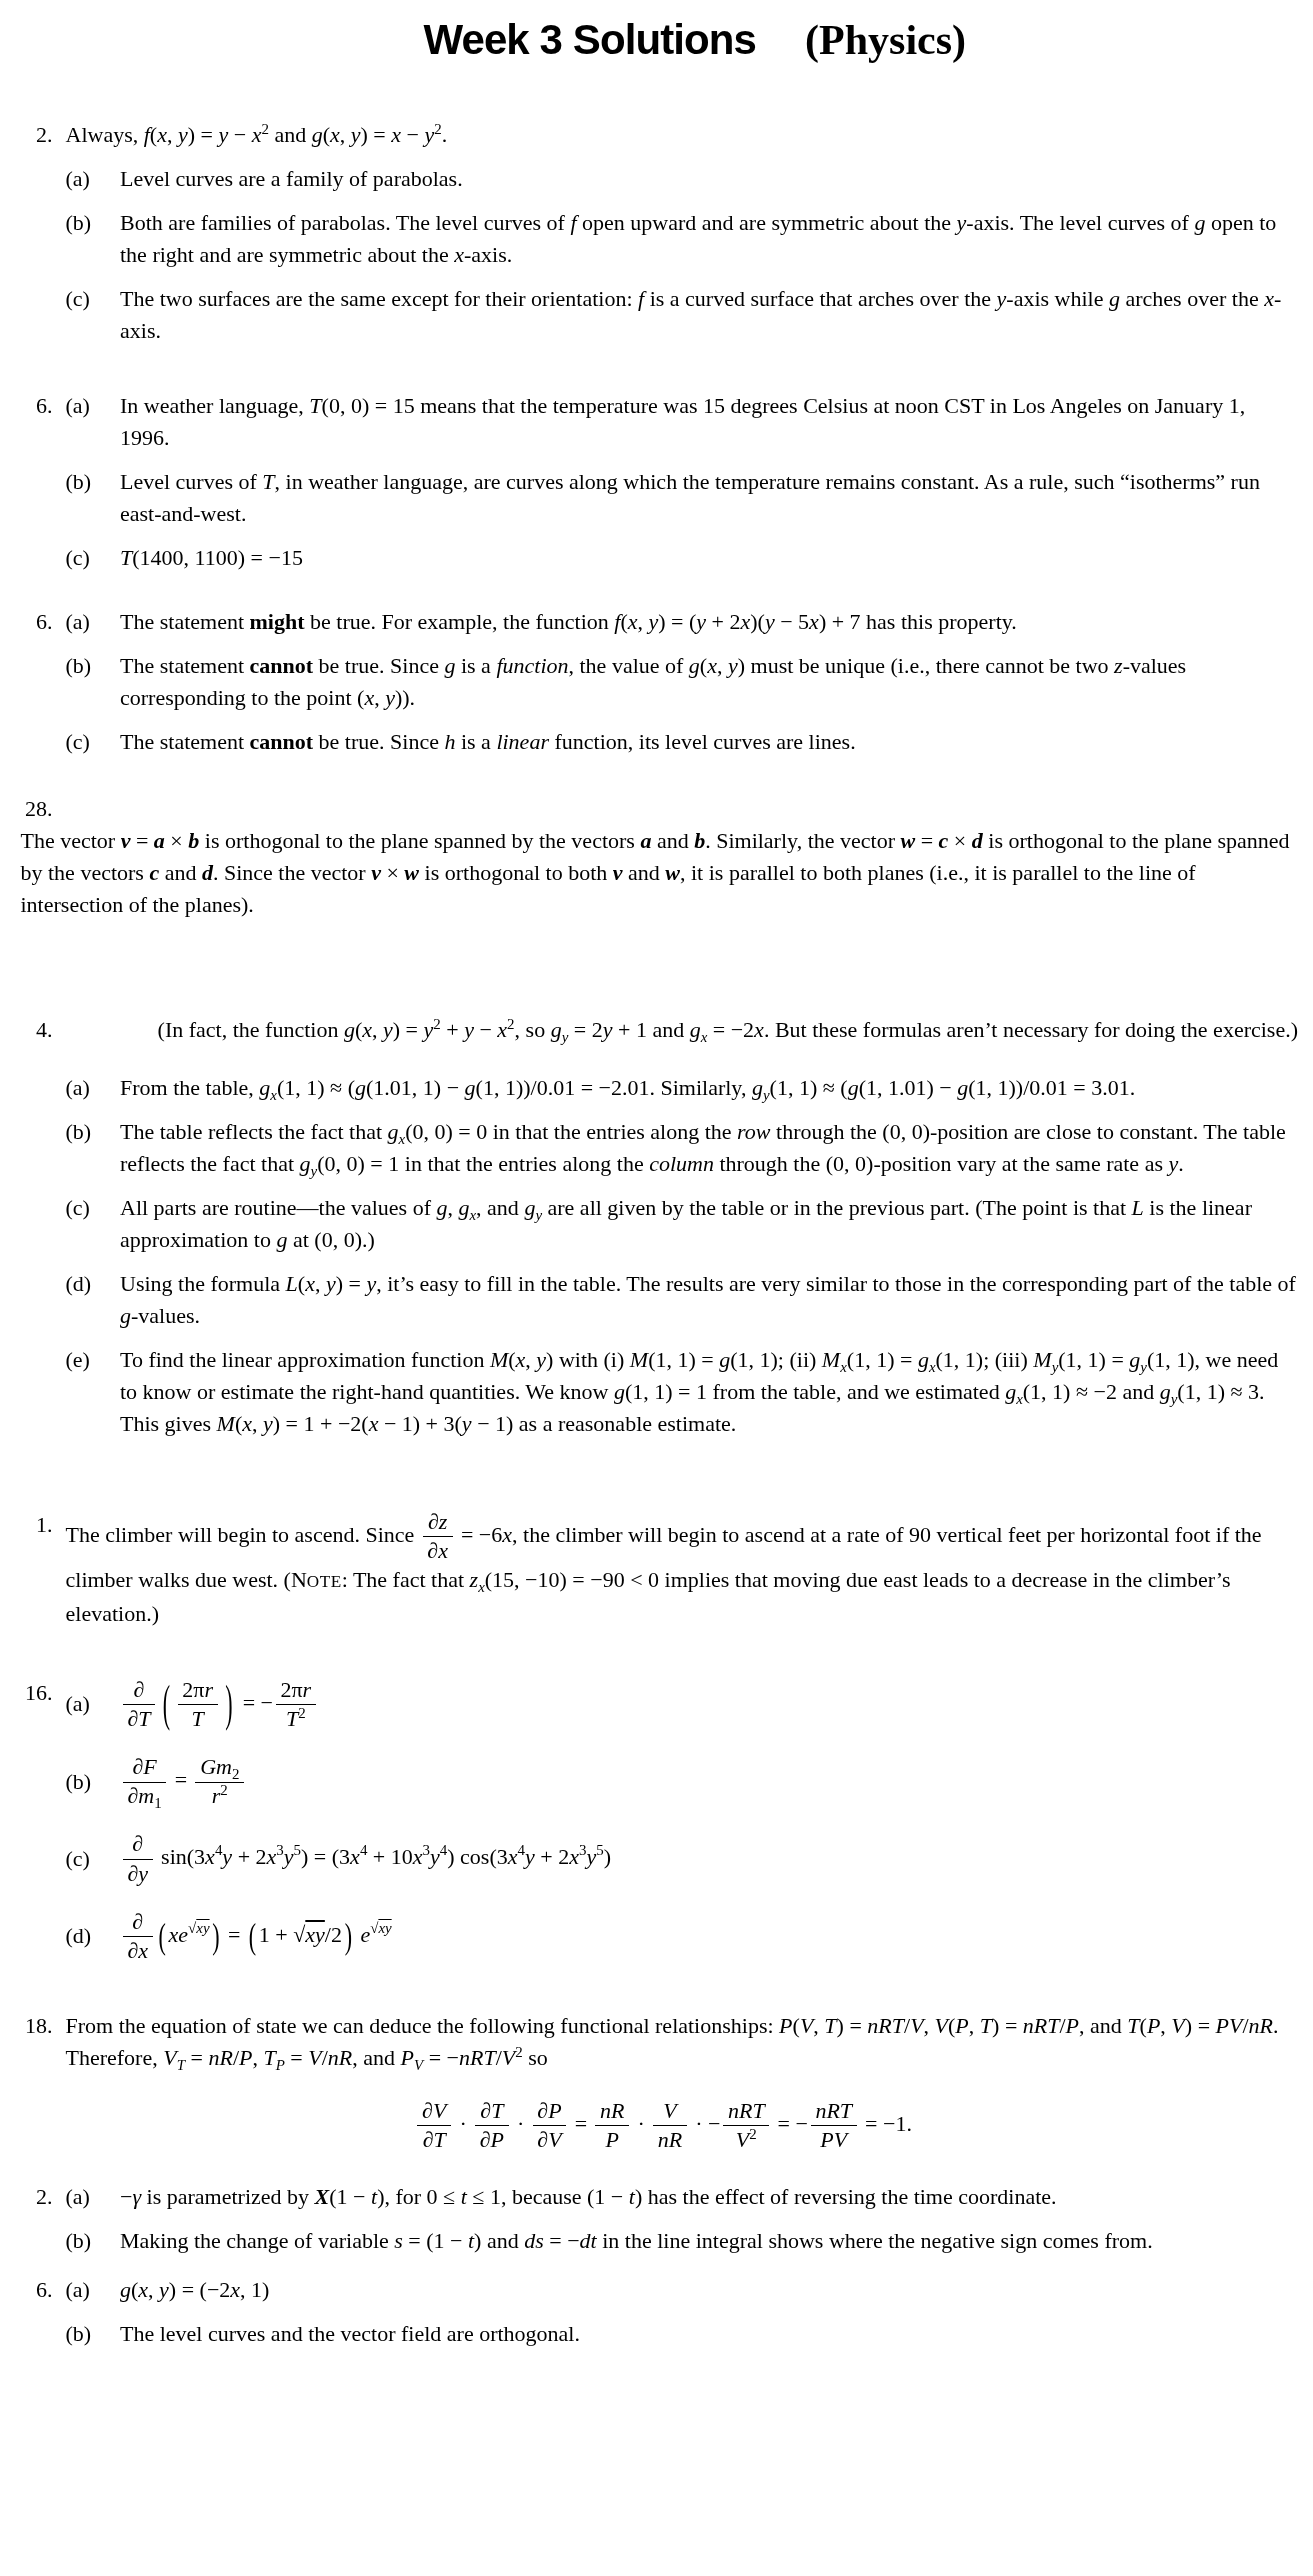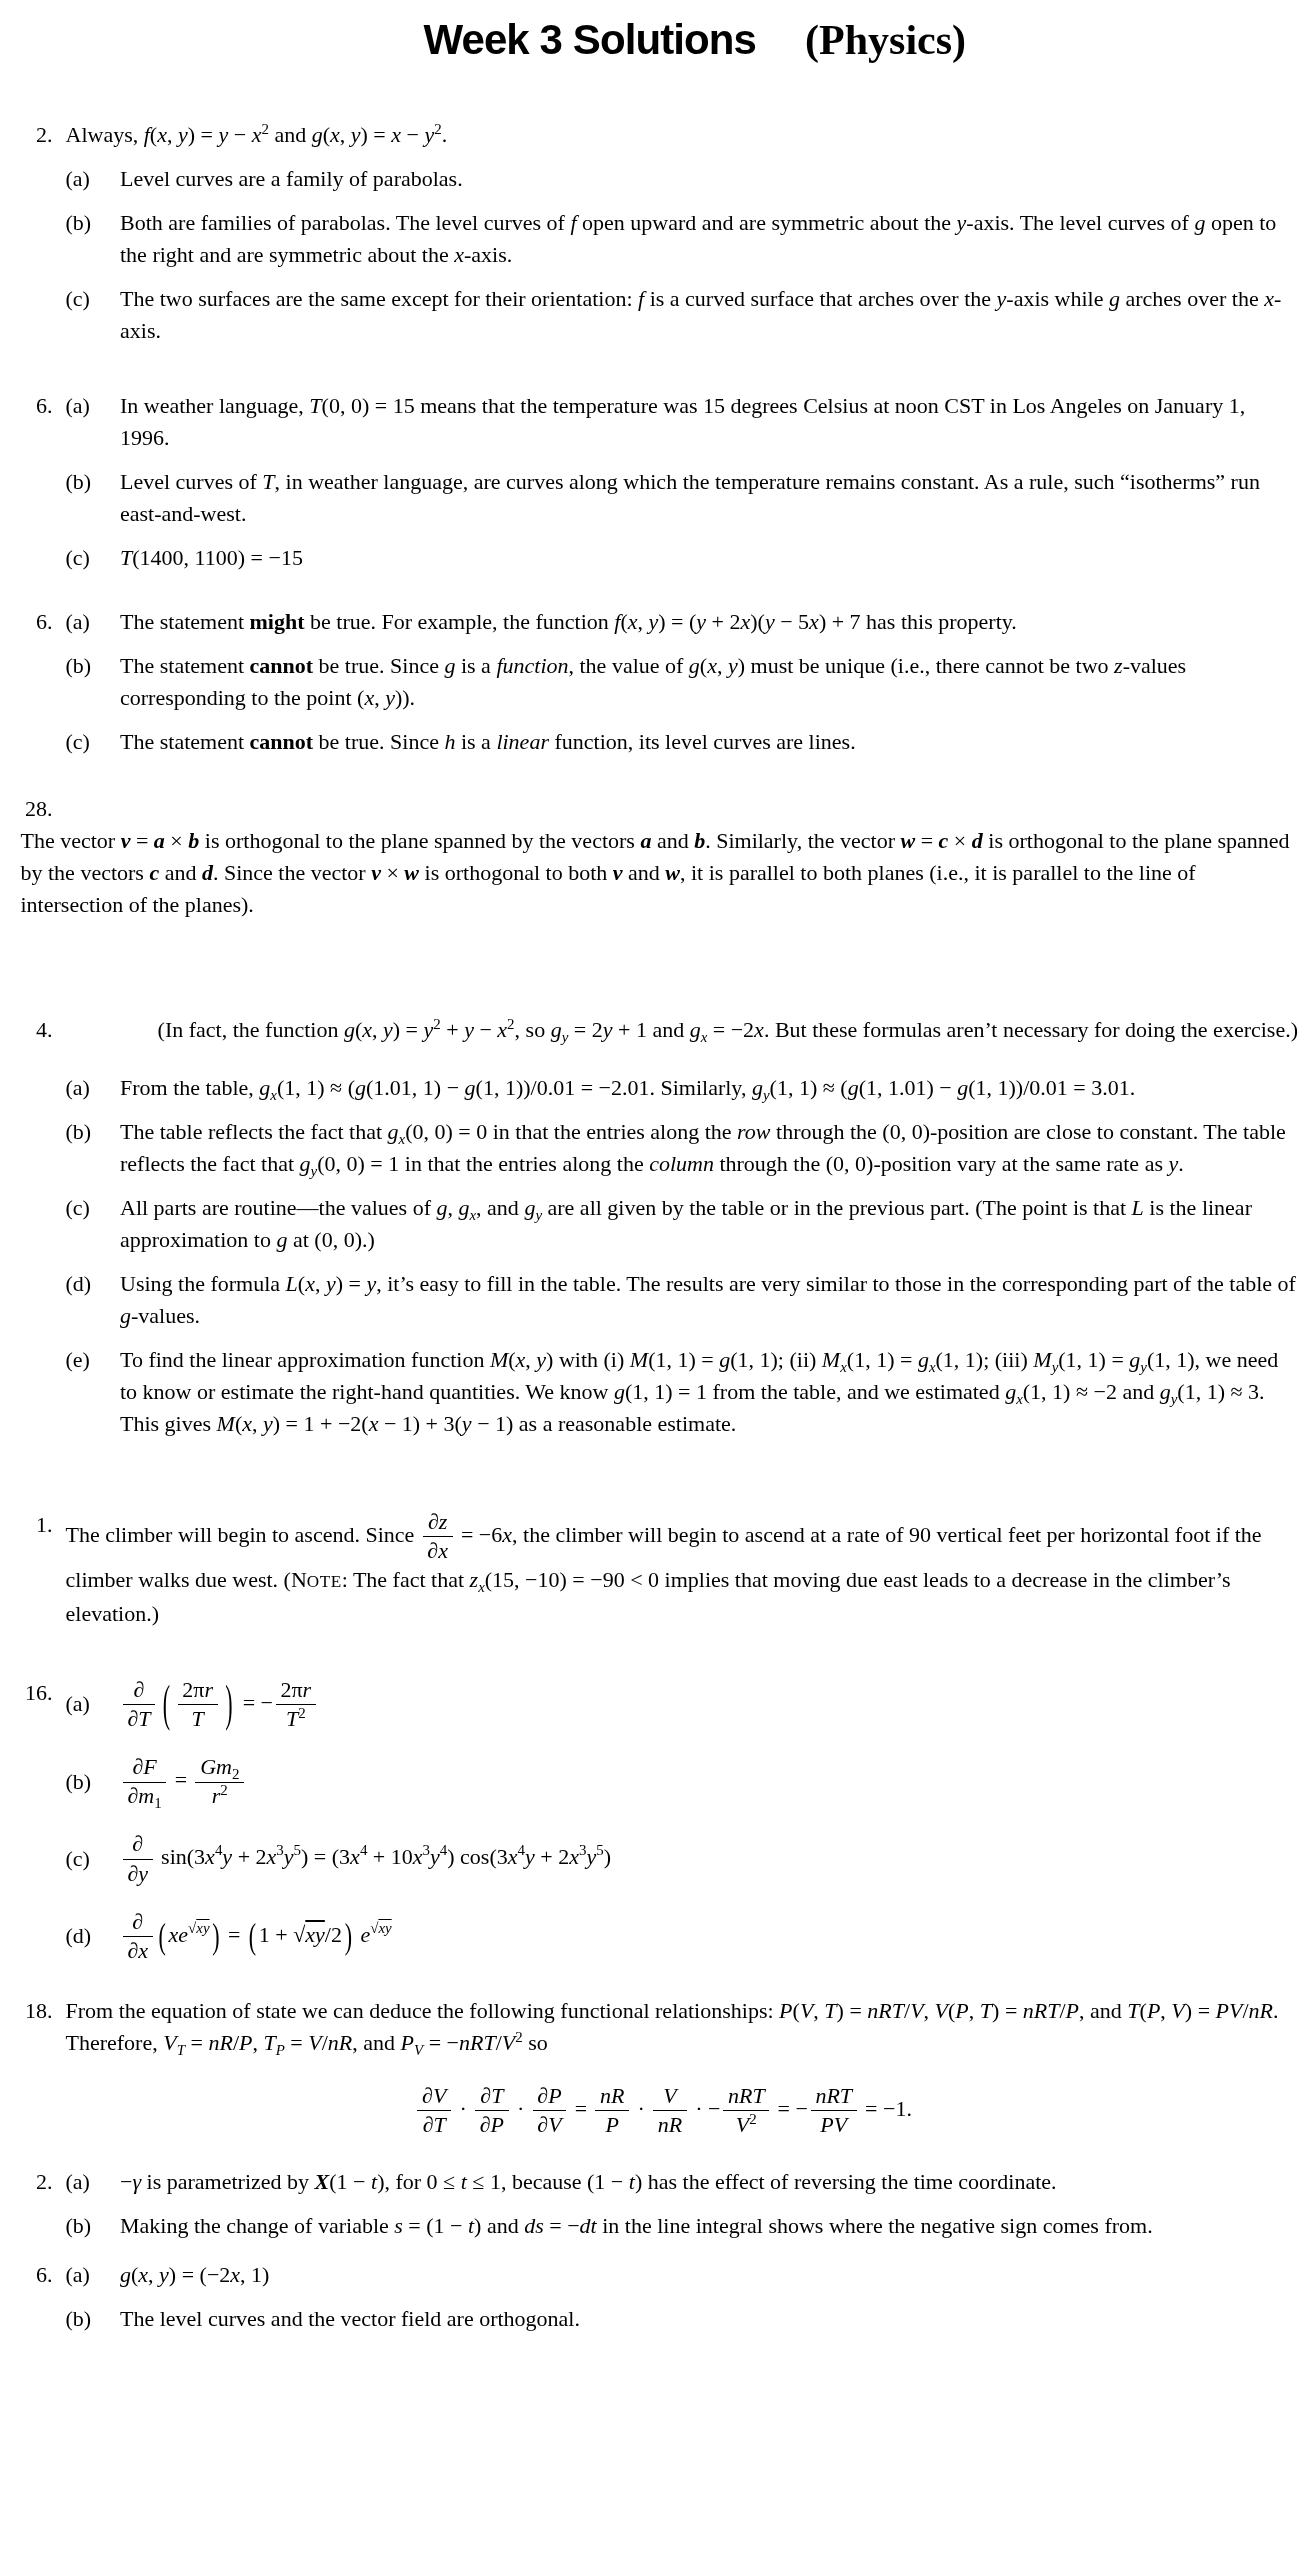--- a/index.html
+++ b/index.html
@@ -31,21 +31,21 @@
   .item .txt{flex:1;min-width:0;margin:0;padding-left:7.5px;}
   .fitem{align-items:center;margin-top:22.4px;}
 
   #p2{margin-top:32px;}
   #p6{margin-top:43px;}
   #p14{margin-top:32px;}
   #p28{margin-top:35px;flex-direction:column;}
   #p4{margin-top:93px;}
   #p12{margin-top:69px;}
   #p16{margin-top:47px;}
-  #p18{margin-top:31px;}
+  #p18{margin-top:46px;}
   #p2b{margin-top:28px;}
   #p6b{margin-top:17px;}
 
   
   sup,sub{font-size:0.68em;line-height:0;}
   .fr{display:inline-block;text-align:center;vertical-align:middle;line-height:1.12;margin:0 2.8px;}
   .fr .n{display:block;border-bottom:1.9px solid #000;padding:0.9px 4.7px 1.9px 4.7px;}
   .fr .d{display:block;padding:1.9px 4.7px 0 4.7px;}
   .bp{display:inline-block;transform:scaleY(2.35);vertical-align:middle;margin:0 4.7px;}
   .bp2{display:inline-block;transform:scaleY(1.65);vertical-align:middle;margin:0 2.8px;}

